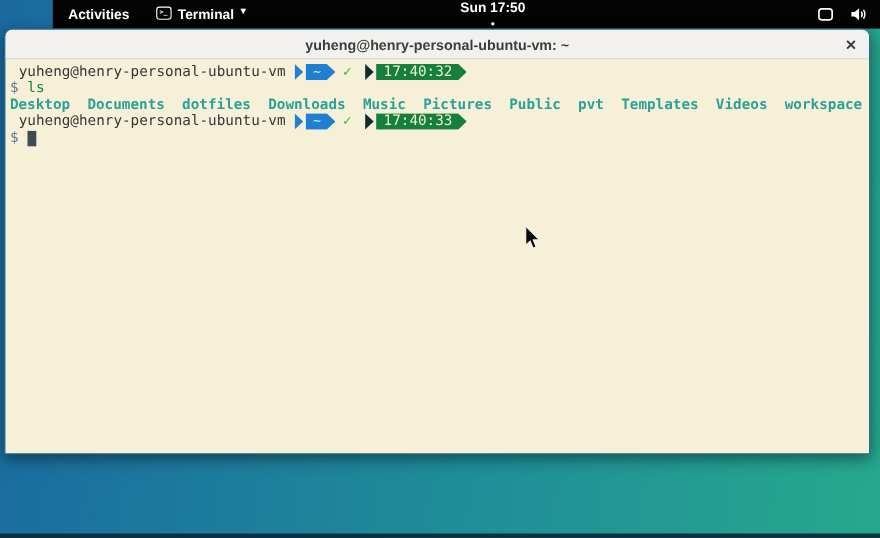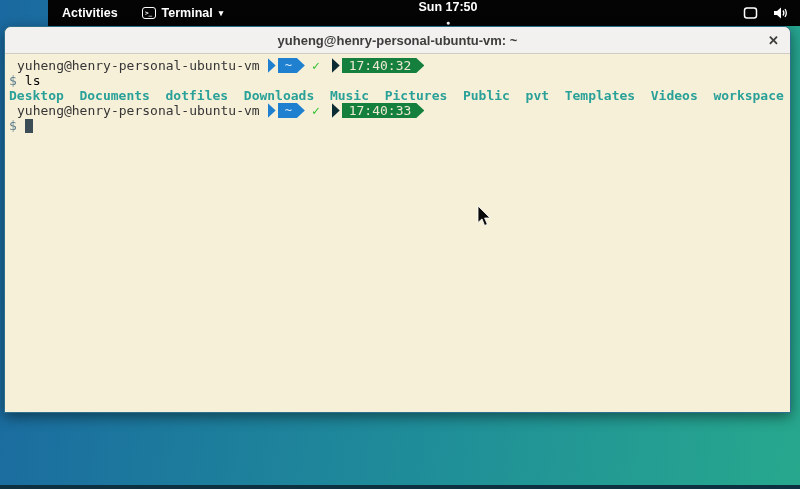--- a/index.html
+++ b/index.html
@@ -15,21 +15,21 @@
   }
 
   
   .topbar{
     position:absolute; top:0; left:0; width:800px; height:26px;
     background:#040404; color:#fff; display:flex; align-items:center;
     font-size:12.5px; font-weight:bold;margin-left:48px;
   }
   .topbar-left{ display:flex; align-items:center; gap:20px; padding-left:10px; }
   .activities{ padding:0 4px; cursor:default; }
-  .app-menu{ display:flex; align-items:center; gap:6px; }
+  .app-menu{ display:flex; align-items:flex-start; gap:6px; }
   .terminal-icon{
     width:14px; height:12px; border:1.4px solid #fff; border-radius:3px;
     display:flex; align-items:center; justify-content:center;
     font-family:"DejaVu Sans Mono", monospace; font-size:6px; font-weight:bold;
     color:#fff; line-height:1; letter-spacing:0;
   }
   .chevron-down{ font-size:9px; line-height:1; color:#fff; }
   .topbar-center{
     position:absolute; left:50%; transform:translateX(-50%);
     display:flex; align-items:center; gap:5px; height:26px;flex-direction:column;
@@ -70,21 +70,21 @@
   .pl-body{
     margin-left:2px; height:15px; display:flex; align-items:center;
     padding:0 13px 0 7px;
     clip-path:polygon(0 0, calc(100% - 8px) 0, 100% 50%, calc(100% - 8px) 100%, 0 100%);
   }
   .pl-body.blue{ background:#1f80d0; color:#d9ecff; font-size:12px; }
   .pl-body.dark{ background:#15803d; color:#eee8d5; }
   .check{ color:#2fc12f; font-weight:bold; margin:0 4px 0 7px; }
 
   .dollar{ color:#5b7d8c; }
-  .cmd{ color:#000000; margin-left:8px; }
+  .cmd{ color:#15803d; margin-left:8px; }
   .ls-out{ color:#2aa198; white-space:pre;font-weight:bold; }
   .cursor-block{ width:8px; height:14px; background:#3d4d55; margin-left:8px; display:inline-block; }
 
   .mouse-cursor{ position:absolute; left:477px; top:206px; }
 </style>
 </head>
 <body>
 
 <div class="topbar">
   <div class="topbar-left">

